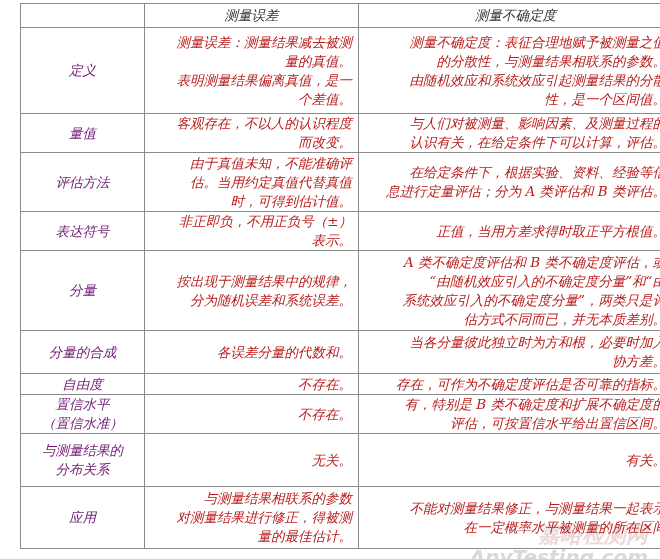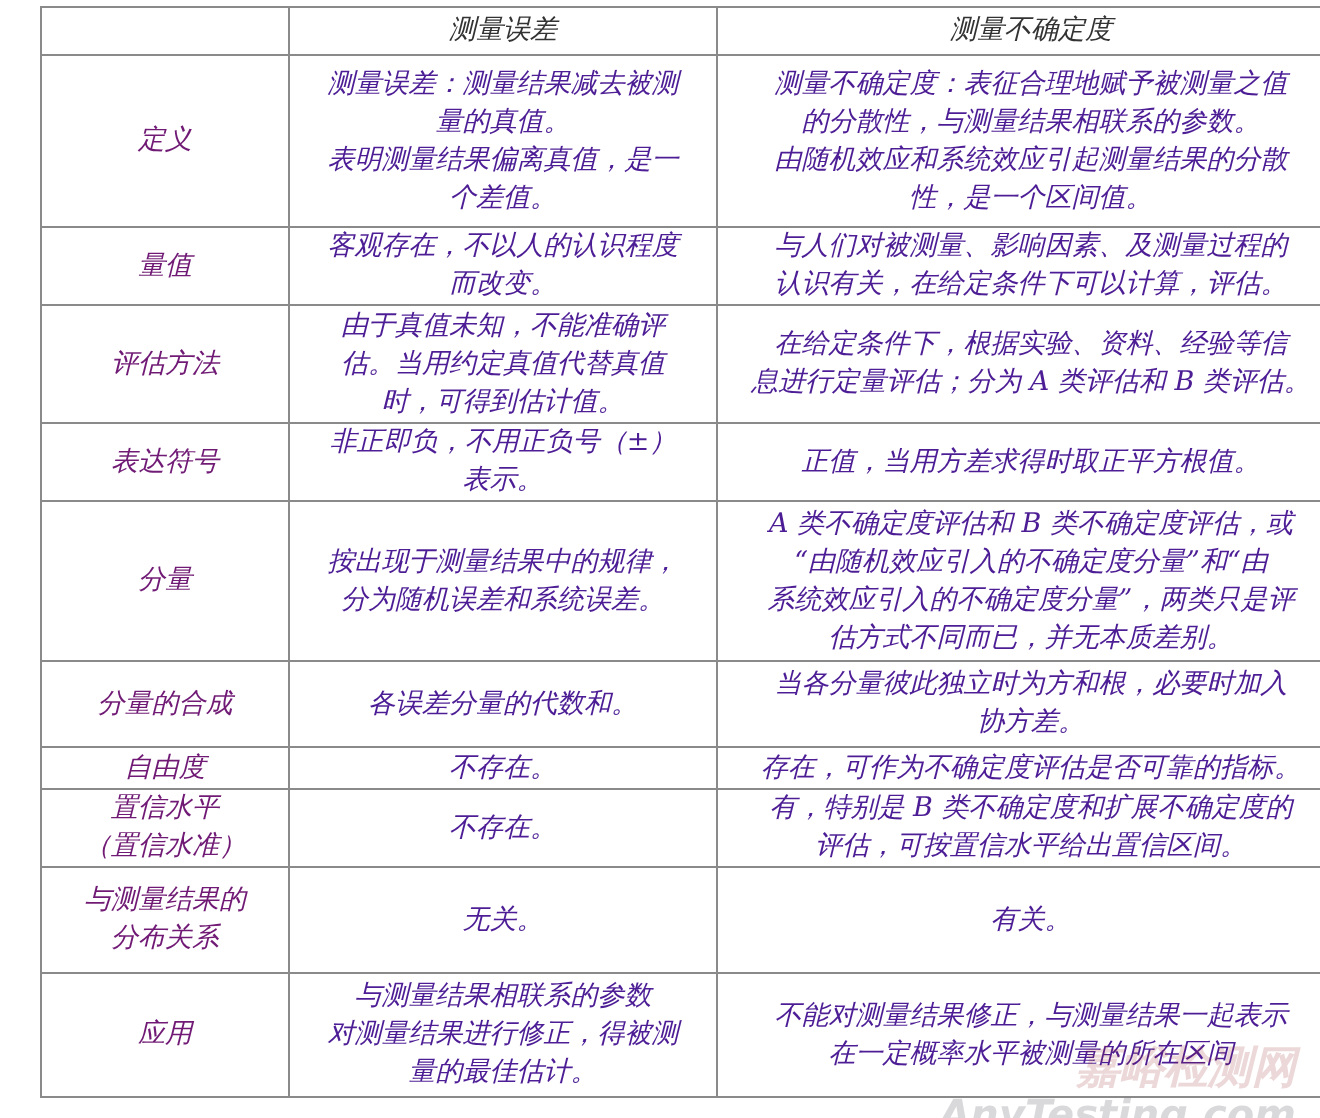--- a/index.html
+++ b/index.html
@@ -8,21 +8,21 @@
   table.cmp {
     position: absolute; left: 20px; top: 3px;
     width: 652px; border-collapse: collapse; table-layout: fixed; font-style: italic;
   }
   table.cmp td, table.cmp th {
     border: 1.5px solid #8a8a8a; padding: 0 6px; vertical-align: middle;
     font-size: 13.5px; line-height: 19px; font-weight: normal;
   }
   table.cmp th { text-align: center; height: 23px; color: #333; }
   td.label { text-align: center; color: #701a75; }
-  td.cell { text-align: center; color: #4c1d95; }
+  td.cell { text-align: right; color: #b91c1c; }
   col.c1 { width: 124px; }
   col.c2 { width: 214px; }
   col.c3 { width: 314px; }
   .line { display: block; }
   .watermark {
     position: absolute; right: 12px; top: 524px;
     font-family: "DejaVu Sans", sans-serif; font-weight: bold; font-style: italic;
     color: rgba(150, 40, 40, 0.18); font-size: 22px; line-height: 22px;
     text-align: right; pointer-events: none;
   }

